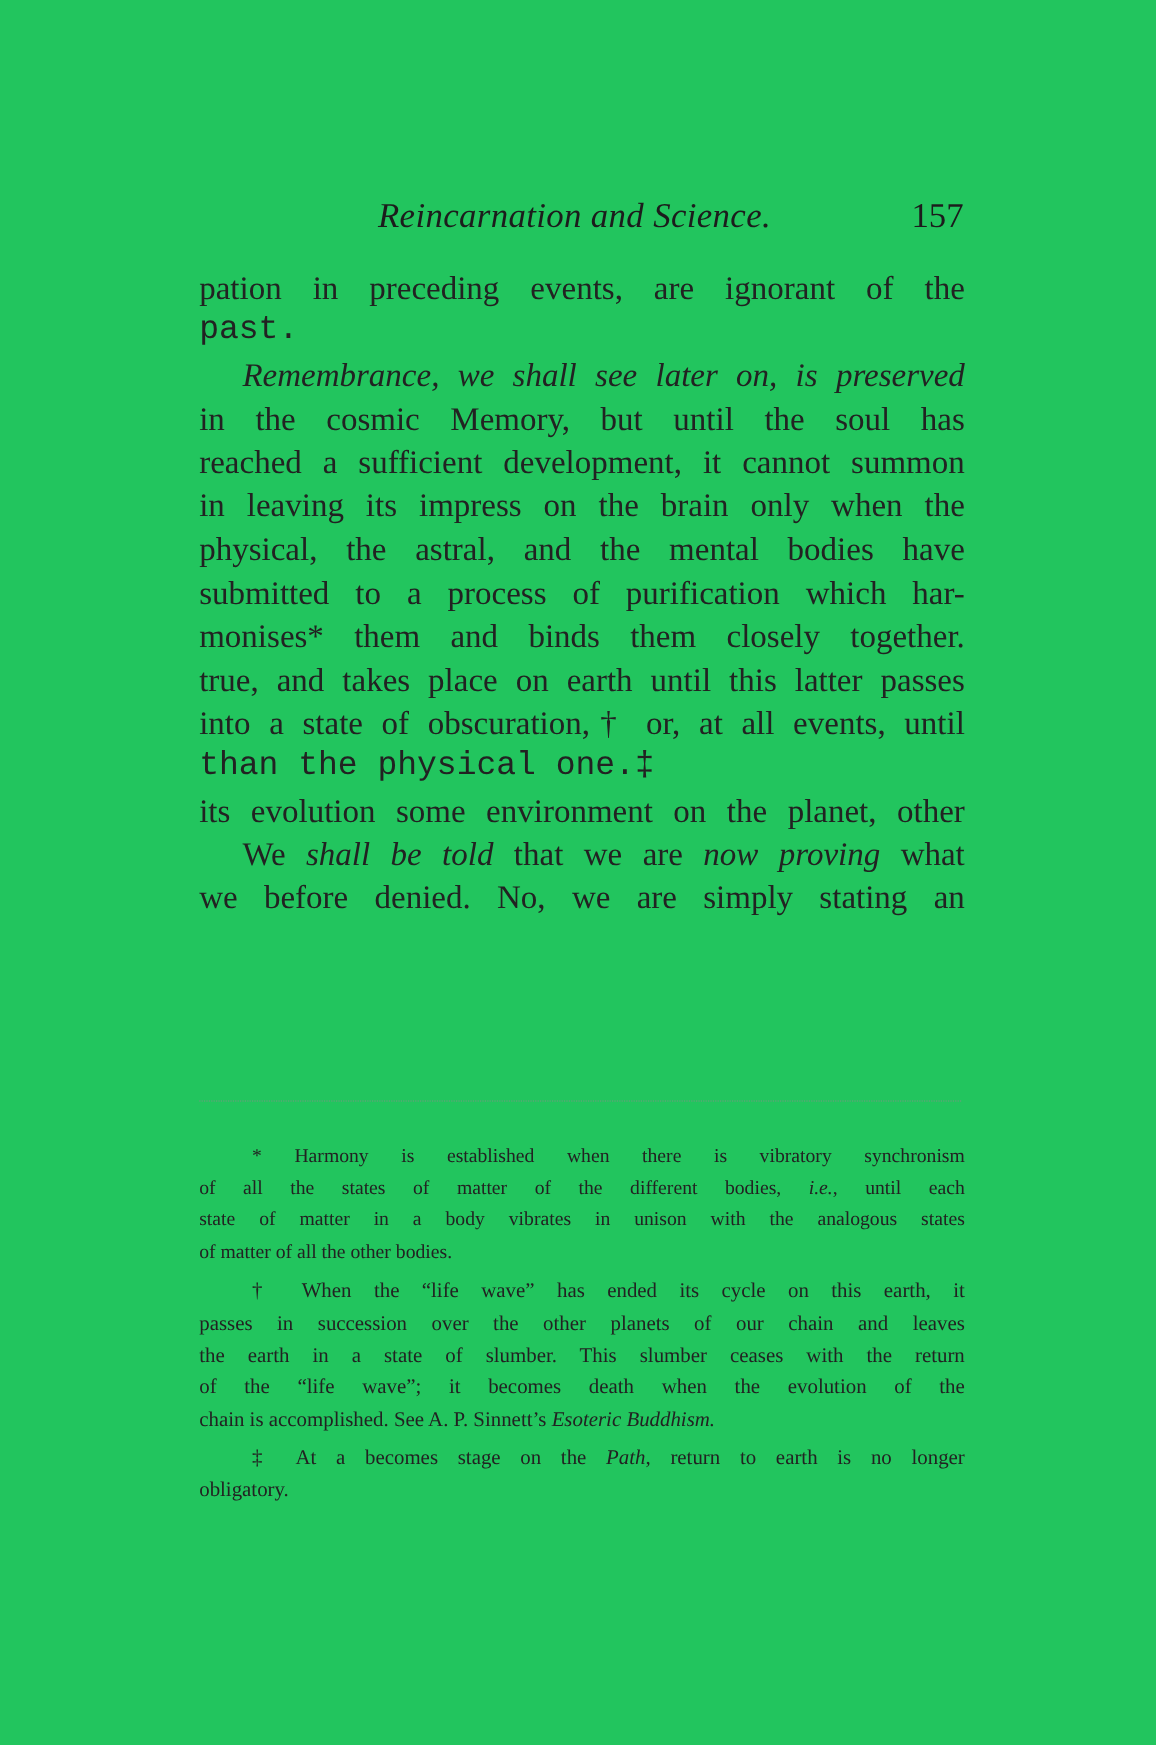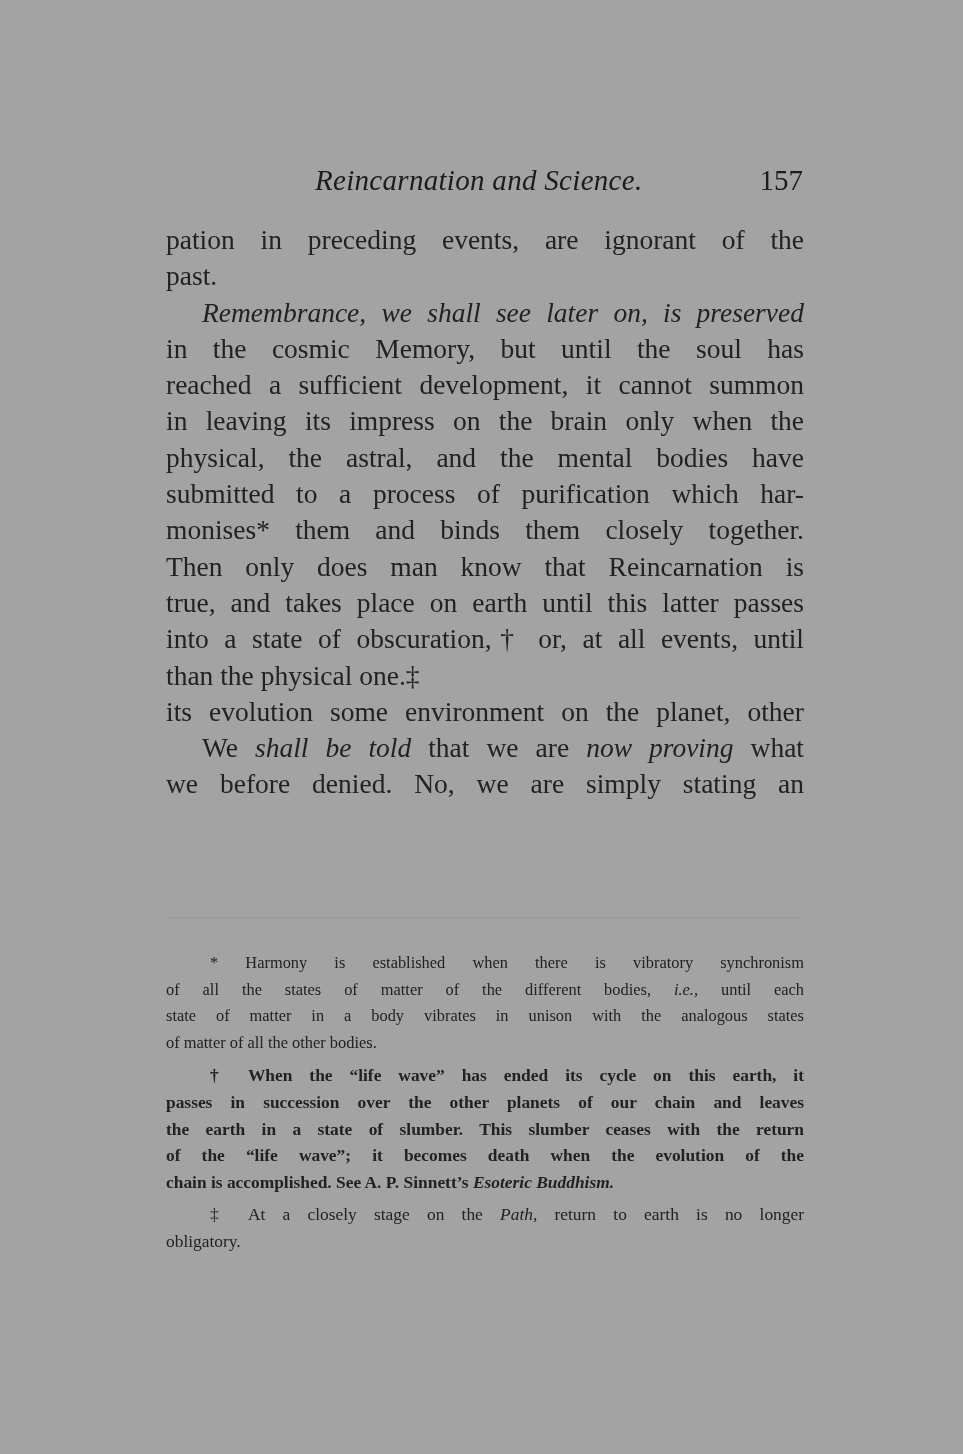--- a/index.html
+++ b/index.html
@@ -12,21 +12,21 @@
       height: 1454px;
       position: relative;
       overflow: hidden;
       color: #1a1a1a;
       font-family: "Liberation Serif", "DejaVu Serif", serif;
     }
     .page {
       position: absolute;
       left: 0; top: 0;
       width: 963px; height: 1454px;
-      background: #a3a3a3;
+      background: #22c55e;
     }
     .running-head {
       position: absolute;
       top: 164px;
       left: 165px;
       width: 640px;
       height: 40px;
     }
     .running-title {
       position: absolute;
@@ -62,20 +62,21 @@
     }
     .body-text .line {
       display: block;
       text-align: justify;
       text-align-last: justify;
       white-space: nowrap;
       height: 36.3px;
     }
     .body-text .line.last {
       text-align-last: left;
+      font-family: Liberation Mono, monospace;
     }
     .body-text .line.first-indent {
       padding-left: 36px;
     }
     em { font-style: italic; }
     .divider {
       position: absolute;
       top: 917px;
       left: 166px;
       width: 635px;
@@ -102,21 +103,21 @@
       white-space: nowrap;
       height: 26.6px;
     }
     .footnote .line.first-indent {
       padding-left: 44px;
     }
     .footnote .line.last {
       text-align-last: left;
     }
     .footnote.note-1 { font-size: 16.4px; }
-    .footnote.note-2 { font-size: 17.4px; margin-top: 6px; font-weight: bold; }
+    .footnote.note-2 { font-size: 17.4px; margin-top: 6px; }
     .footnote.note-3 { font-size: 17.4px; margin-top: 6px; }
   </style>
 </head>
 <body>
 
 <div class="page">
 
   <div class="running-head">
     <span class="running-title">Reincarnation and Science.</span>
     <span class="page-number">157</span>
@@ -128,21 +129,20 @@
       <span class="line last">past.</span>
     </p>
     <p>
       <span class="line first-indent"><em>Remembrance, we shall see later on, is preserved</em></span>
       <span class="line">in the cosmic Memory, but until the soul has</span>
       <span class="line">reached a sufficient development, it cannot summon</span>
       <span class="line">in leaving its impress on the brain only when the</span>
       <span class="line">physical, the astral, and the mental bodies have</span>
       <span class="line">submitted to a process of purification which har-</span>
       <span class="line">monises* them and binds them closely together.</span>
-      <span class="line">Then only does man know that Reincarnation is</span>
       <span class="line">true, and takes place on earth until this latter passes</span>
       <span class="line">into a state of obscuration,† or, at all events, until</span>
       <span class="line last">than the physical one.‡</span>
       <span class="line">its evolution some environment on the planet, other</span>
     </p>
     <p>
       <span class="line first-indent"><span>We </span><em>shall be told</em><span> that we are </span><em>now proving</em><span> what</span></span>
       <span class="line">we before denied.  No, we are simply stating an</span>
     </p>
   </div>
@@ -157,18 +157,18 @@
       <span class="line last">of matter of all the other bodies.</span>
     </div>
     <div class="footnote note-2">
       <span class="line first-indent">† When the “life wave” has ended its cycle on this earth, it</span>
       <span class="line">passes in succession over the other planets of our chain and leaves</span>
       <span class="line">the earth in a state of slumber.  This slumber ceases with the return</span>
       <span class="line">of the “life wave”; it becomes death when the evolution of the</span>
       <span class="line last"><span>chain is accomplished.  See A. P. Sinnett’s </span><em>Esoteric Buddhism.</em></span>
     </div>
     <div class="footnote note-3">
-      <span class="line first-indent"><span>‡ At a closely stage on the </span><em>Path</em><span>, return to earth is no longer</span></span>
+      <span class="line first-indent"><span>‡ At a becomes stage on the </span><em>Path</em><span>, return to earth is no longer</span></span>
       <span class="line last">obligatory.</span>
     </div>
   </div>
 
 </div>
 
 </body></html>

